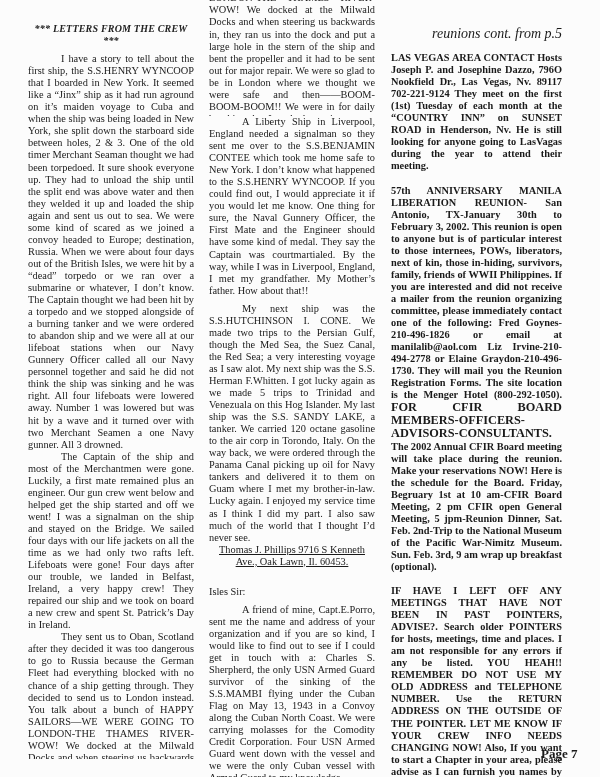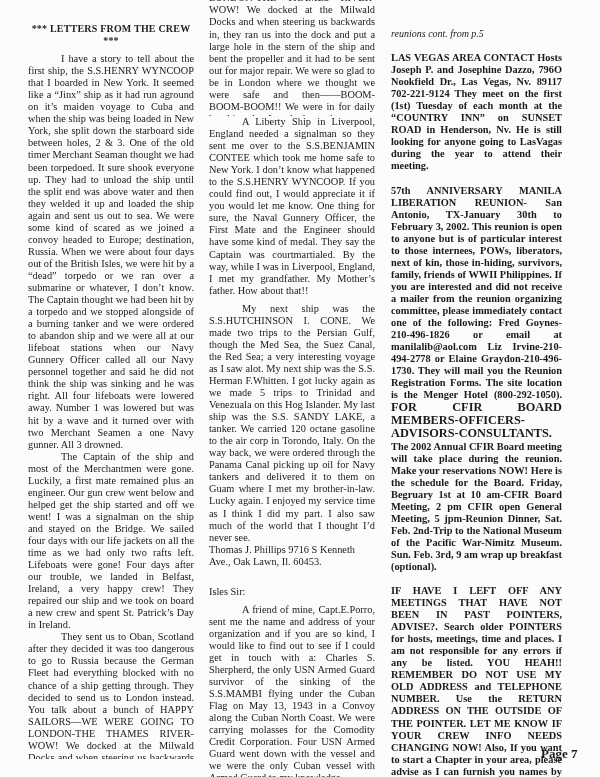--- a/index.html
+++ b/index.html
@@ -4,48 +4,48 @@
 <style>
   html, body { margin: 0; padding: 0; background: #ffffff; }
   body { width: 600px; height: 777px; overflow: hidden; position: relative;
          font-family: "Liberation Serif", serif; color: #1a1a1a; }
   .page { position: absolute; left: 0; top: 0; width: 600px; height: 777px; background: #fcfcfc; }
   .col { position: absolute; top: 0; font-size: 10.35px; line-height: 12.05px; text-align: justify; }
   .col p { margin: 0; }
   .c1 { left: 28px; top: 23px; width: 166px; }
   .c2 { left: 209px; top: 0px; width: 166px; }
   .c3 { left: 391px; top: 0px; width: 171px; }
-  .header { font-weight: bold; font-size: 10px; text-align: center;
+  .header { font-style: italic; font-weight: bold; font-size: 10px; text-align: center;
             letter-spacing: 0.2px; margin: 0 0 6px 0 !important; color: #222; }
   .indent { text-indent: 33px; }
   .gap { height: 12px; }
   .c3 p { font-weight: bold; }
   .c3 .plain { font-weight: normal; }
-  .c3 .ital { font-style: italic; font-weight: normal; text-align: left; font-size: 10px; }
+  .c3 .ital { font-style: italic; font-weight: normal; text-align: right; font-size: 14px; }
   .u { }
   .big { font-size: 12.3px; }
   .pagenum { position: absolute; left: 541px; top: 746px; font-size: 13px; font-weight: bold; }
 </style>
 </head>
 <body>
 
 <div class="page">
 
   <div class="col c1">
     <p class="header">*** LETTERS FROM THE CREW ***</p>
     <p class="indent">I have a story to tell about the first ship, the S.S.HENRY WYNCOOP that I boarded in New York. It seemed like a “Jinx” ship as it had run aground on it’s maiden voyage to Cuba and when the ship was being loaded in New York, she split down the starboard side between holes, 2 &amp; 3. One of the old timer Merchant Seaman thought we had been torpedoed. It sure shook everyone up. They had to unload the ship until the split end was above water and then they welded it up and loaded the ship again and sent us out to sea. We were some kind of scared as we joined a convoy headed to Europe; destination, Russia. When we were about four days out of the British Isles, we were hit by a “dead” torpedo or we ran over a submarine or whatever, I don’t know. The Captain thought we had been hit by a torpedo and we stopped alongside of a burning tanker and we were ordered to abandon ship and we were all at our lifeboat stations when our Navy Gunnery Officer called all our Navy personnel together and said he did not think the ship was sinking and he was right. All four lifeboats were lowered away. Number 1 was lowered but was hit by a wave and it turned over with two Merchant Seamen a one Navy gunner. All 3 drowned.</p>
     <p class="indent">The Captain of the ship and most of the Merchantmen were gone. Luckily, a first mate remained plus an engineer. Our gun crew went below and helped get the ship started and off we went! I was a signalman on the ship and stayed on the Bridge. We sailed four days with our life jackets on all the time as we had only two rafts left. Lifeboats were gone! Four days after our trouble, we landed in Belfast, Ireland, a very happy crew! They repaired our ship and we took on board a new crew and spent St. Patrick’s Day in Ireland.</p>
     <p class="indent" style="height:128px;overflow:hidden;">They sent us to Oban, Scotland after they decided it was too dangerous to go to Russia because the German Fleet had everything  blocked with no chance of a ship getting  through. They decided to send us to London instead. You talk about a bunch of HAPPY SAILORS—WE WERE GOING TO LONDON-THE THAMES RIVER-WOW! We docked at the Milwald Docks and when steering us backwards in, they ran us into the dock and put a large hole in the stern of the ship and bent the propeller and it had to be sent out for major repair. We were so glad to be in London where we thought we were safe and then——BOOM-BOOM-BOOM!! We were in for daily bombings but I got lucky again.</p>
   </div>
 
   <div class="col c2">
     <p style="margin-top:-104px;height:220px;overflow:hidden;" class="indent"><span>They sent us to Oban, Scotland after they decided it was too dangerous to go to Russia because the German Fleet had everything  blocked with no chance of a ship getting  through. They decided to send us to London instead. You talk about a bunch of HAPPY SAILORS—WE WERE GOING TO LONDON-THE THAMES RIVER-WOW! We docked at the Milwald Docks and when steering us backwards in, they ran us into the dock and put a large hole in the stern of the ship and bent the propeller and it had to be sent out for major repair. We were so glad to be in London where we thought we were safe and then——BOOM-BOOM-BOOM!! We were in for daily bombings but I got lucky again.</span></p>
     <p class="indent">A Liberty Ship in Liverpool, England needed a signalman so they sent me over to the S.S.BENJAMIN CONTEE which took me home safe to New York. I don’t know what happened to the S.S.HENRY WYNCOOP. If you could find out, I would appreciate it if you would let me know. One thing for sure, the Naval Gunnery Officer, the First Mate and the Engineer should have some kind of medal. They say the Captain was courtmartialed. By the way, while I was in Liverpool, England, I met my grandfather. My Mother’s father. How about that!!</p>
     <p class="indent" style="margin-top:6px;">My next ship was the S.S.HUTCHINSON I. CONE. We made two trips to the Persian Gulf, though the Med Sea, the Suez Canal, the Red Sea; a very interesting voyage as I saw alot. My next ship was the S.S. Herman F.Whitten. I got lucky again as we made 5 trips to Trinidad and Venezuala on this Hog Islander. My last ship was the S.S. SANDY LAKE, a tanker. We carried 120 octane gasoline to the air corp in Torondo, Italy. On the way back, we were ordered through the Panama Canal picking up oil for Navy tankers and delivered it to them on Guam where I met my brother-in-law. Lucky again. I enjoyed my service time as I think I did my part. I also saw much of the world that I thought I’d never see.</p>
-    <p style="text-align:left;">Thomas J. Phillips 9716 S Kenneth Ave., Oak Lawn, Il. 60453.</p>
+    <p style="text-align:center;text-decoration:underline;">Thomas J. Phillips 9716 S Kenneth Ave., Oak Lawn, Il. 60453.</p>
     <div class="gap"></div>
     <p style="margin-top:6px;">Isles Sir:</p>
     <p class="indent" style="margin-top:6px;">A friend of mine, Capt.E.Porro, sent me the name and address of your organization and if you are so kind, I would like to find out to see if I could get in touch with a: Charles S. Sherpherd, the only USN Armed Guard survivor of the sinking of the S.S.MAMBI flying under the Cuban Flag on May 13, 1943 in a Convoy along the Cuban North Coast. We were carrying molasses for the Comodity Credit Corporation. Four USN Armed Guard went down with the vessel and we were the only Cuban vessel with Armed Guard to my knowledge.</p>
 
   </div>
 
   <div class="col c3">
     <p class="ital" style="margin-top:28px;">reunions cont. from p.5</p>
     <div class="gap"></div>
     <p>LAS VEGAS AREA CONTACT Hosts Joseph P. and Josephine Dazzo, 796O Nookfield Dr., Las Vegas, Nv. 89117 702-221-9124  They meet on the first (1st) Tuesday of each month at the “COUNTRY INN” on SUNSET ROAD in Henderson, Nv. He is still looking for anyone going to LasVagas during the year to attend their meeting.</p>

